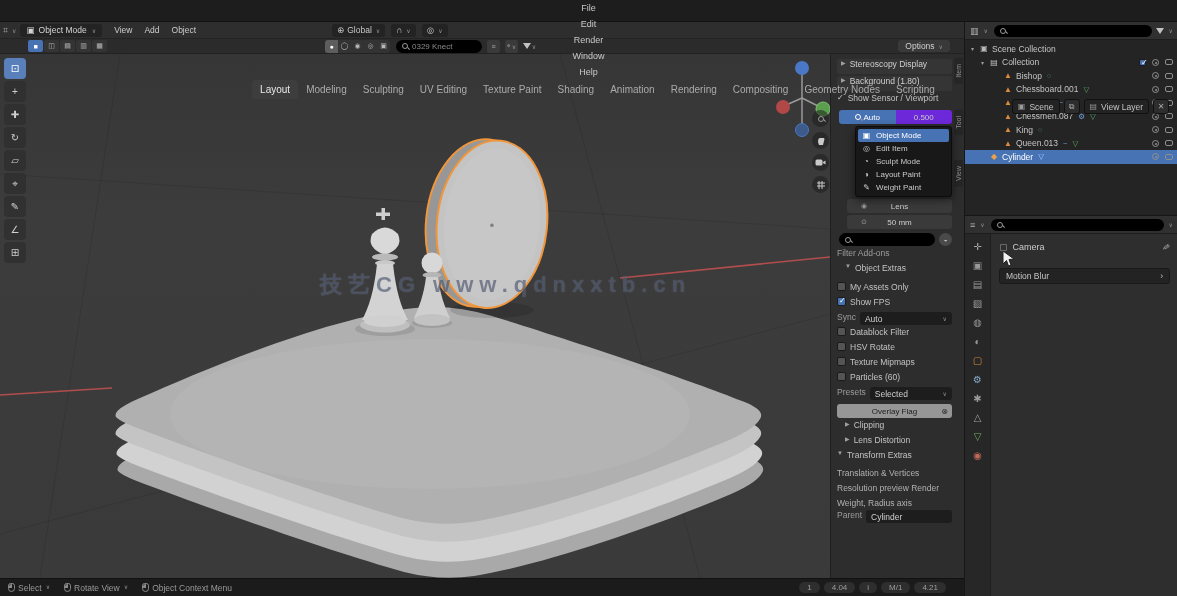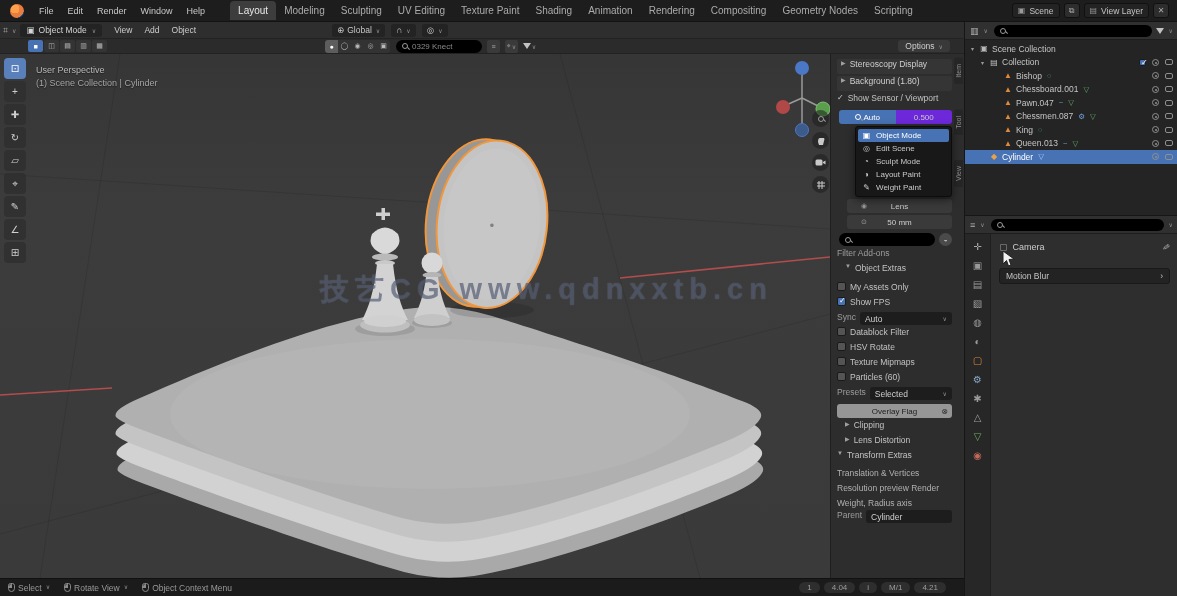--- a/index.html
+++ b/index.html
@@ -1,20 +1,20 @@
 <!DOCTYPE html>
 <html><head>
 <meta charset="utf-8">
 <style>
   * { margin:0; padding:0; box-sizing:border-box; font-family:"Liberation Sans","DejaVu Sans",sans-serif; }
   html,body { width:1177px; height:596px; background:#1b1b1b; overflow:hidden; position:relative; }
   .abs { position:absolute; }
 
   
-  #topbar { left:0; top:0; width:1177px; height:22px; background:#1d1d1d; display:flex; align-items:center; border-bottom:1px solid #131313; z-index:20;}
+  #topbar { left:0; top:0; width:1177px; height:22px; background:#1d1d1d; display:flex; align-items:center; border-bottom:1px solid #131313; z-index:20;flex-direction:column;}
   .blender-logo { width:14px; height:14px; border-radius:50%; background:radial-gradient(circle at 35% 35%, #ff9f4b 0 35%, #e87d3e 36% 70%, #2a5ca8 71%); margin:0 8px 0 10px;}
   .menu { color:#c8c8c8; font-size:9px; padding:3px 7px; border-radius:3px; }
   #ws-tabs { display:flex; margin-left:18px; }
   .ws { color:#ababab; font-size:10px; padding:4px 8px; border-radius:4px 4px 0 0; white-space:nowrap; }
   .ws.active { background:#3d3d3d; color:#e8e8e8; }
   #topbar-right { margin-left:auto; display:flex; align-items:center; gap:4px; margin-right:8px; }
   .tb-field { display:flex; align-items:center; background:#232323; border:1px solid #111; border-radius:3px; height:15px; padding:0 5px; color:#c4c4c4; font-size:8.5px; gap:4px;}
   .tb-field .fic { font-size:8px; color:#9a9a9a; }
   .tb-mini { width:16px; height:15px; background:#2d2d2d; border:1px solid #111; border-radius:3px; color:#a9a9a9; font-size:8px; display:flex; align-items:center; justify-content:center;}
 
@@ -51,21 +51,21 @@
   #toolbar { left:4px; top:4px; width:24px; display:flex; flex-direction:column; gap:2px;}
   .tool { width:22px; height:21px; background:#2e2e2ecc; border-radius:4px; color:#cfcfcf; font-size:10px; display:flex; align-items:center; justify-content:center;}
   .tool.active { background:#5a80bc; color:#fff;}
 
   
   #gizmo { left:772px; top:2px; }
   #nav-icons { left:812px; top:56px; display:flex; flex-direction:column; gap:5px;}
   .nav-btn { width:17px; height:17px; border-radius:50%; background:rgba(30,30,30,.55); display:flex; align-items:center; justify-content:center;}
 
   
-  #watermark { left:320px; top:270px; z-index:40; font-size:29px; font-weight:bold; letter-spacing:6px; color:rgba(52,62,84,.55); text-shadow:0 0 1px rgba(200,210,230,.35); white-space:nowrap; pointer-events:none;}
+  #watermark { left:320px; top:270px; z-index:40; font-size:22px; font-weight:bold; letter-spacing:6px; color:rgba(52,62,84,.55); text-shadow:0 0 1px rgba(200,210,230,.35); white-space:nowrap; pointer-events:none;}
 
   
   #sidebar { right:0; top:0; bottom:0; width:134px; background:#2d2d2d; border-left:1px solid #1f1f1f; padding:3px 12px 3px 6px; font-size:8.5px; color:#c3c3c3; z-index:10;}
   #sb-tabs { position:absolute; right:0; top:4px; width:12px; display:flex; flex-direction:column; gap:26px; align-items:center;}
   .sb-tab { writing-mode:vertical-rl; transform:rotate(180deg); font-size:7px; color:#8f8f8f; background:#262626; padding:6px 1px; border-radius:0 2px 2px 0;}
   .srow { display:flex; height:15px; gap:4px; white-space:nowrap; overflow:hidden;}
   .sec { background:#353535; border-radius:2px; padding:0 4px; margin:2px 0; height:15px; color:#cfcfcf;}
   .tri { font-size:6px; color:#9f9f9f; }
   .chk { width:9px; height:9px; border:1px solid #1a1a1a; background:#545454; border-radius:2px; flex:none; position:relative;}
   .chk.on { background:#4772b3; }
@@ -271,24 +271,20 @@
     </g>
 
     <g>
       <circle cx="432" cy="209" r="10.5" fill="#d8d8d8"></circle>
       <ellipse cx="432" cy="221" rx="9.5" ry="3" fill="#b5b5b5"></ellipse>
       <path d="M 426 223 C 424 240 419 254 414 264 L 450 264 C 445 254 440 240 438 223 Z" fill="#cfcfcf"></path>
       <ellipse cx="432" cy="266" rx="18" ry="6" fill="#c2c2c2"></ellipse>
     </g>
   </svg>
 
-  <div class="abs" id="vp-overlay-text">
-    <div>User Perspective</div>
-    <div class="l2">(1) Scene Collection | Cylinder</div>
-  </div>
 
   <div class="abs" id="toolbar">
     <div class="tool active">
         <span>⊡</span>
       </div>
       <div class="tool">
         <span>+</span>
       </div>
       <div class="tool">
         <span>✚</span>
@@ -369,21 +365,21 @@
         <span>0.500</span>
       </div>
     </div>
     <div id="sb-dropdown">
       <div class="ddrow selected">
           <span class="ddicon">▣</span>
           <span>Object Mode</span>
         </div>
         <div class="ddrow">
           <span class="ddicon">◎</span>
-          <span>Edit Scene</span>
+          <span>Edit Item</span>
         </div>
         <div class="ddrow">
           <span class="ddicon">◔</span>
           <span>Sculpt Mode</span>
         </div>
         <div class="ddrow">
           <span class="ddicon">◑</span>
           <span>Layout Paint</span>
         </div>
         <div class="ddrow">

